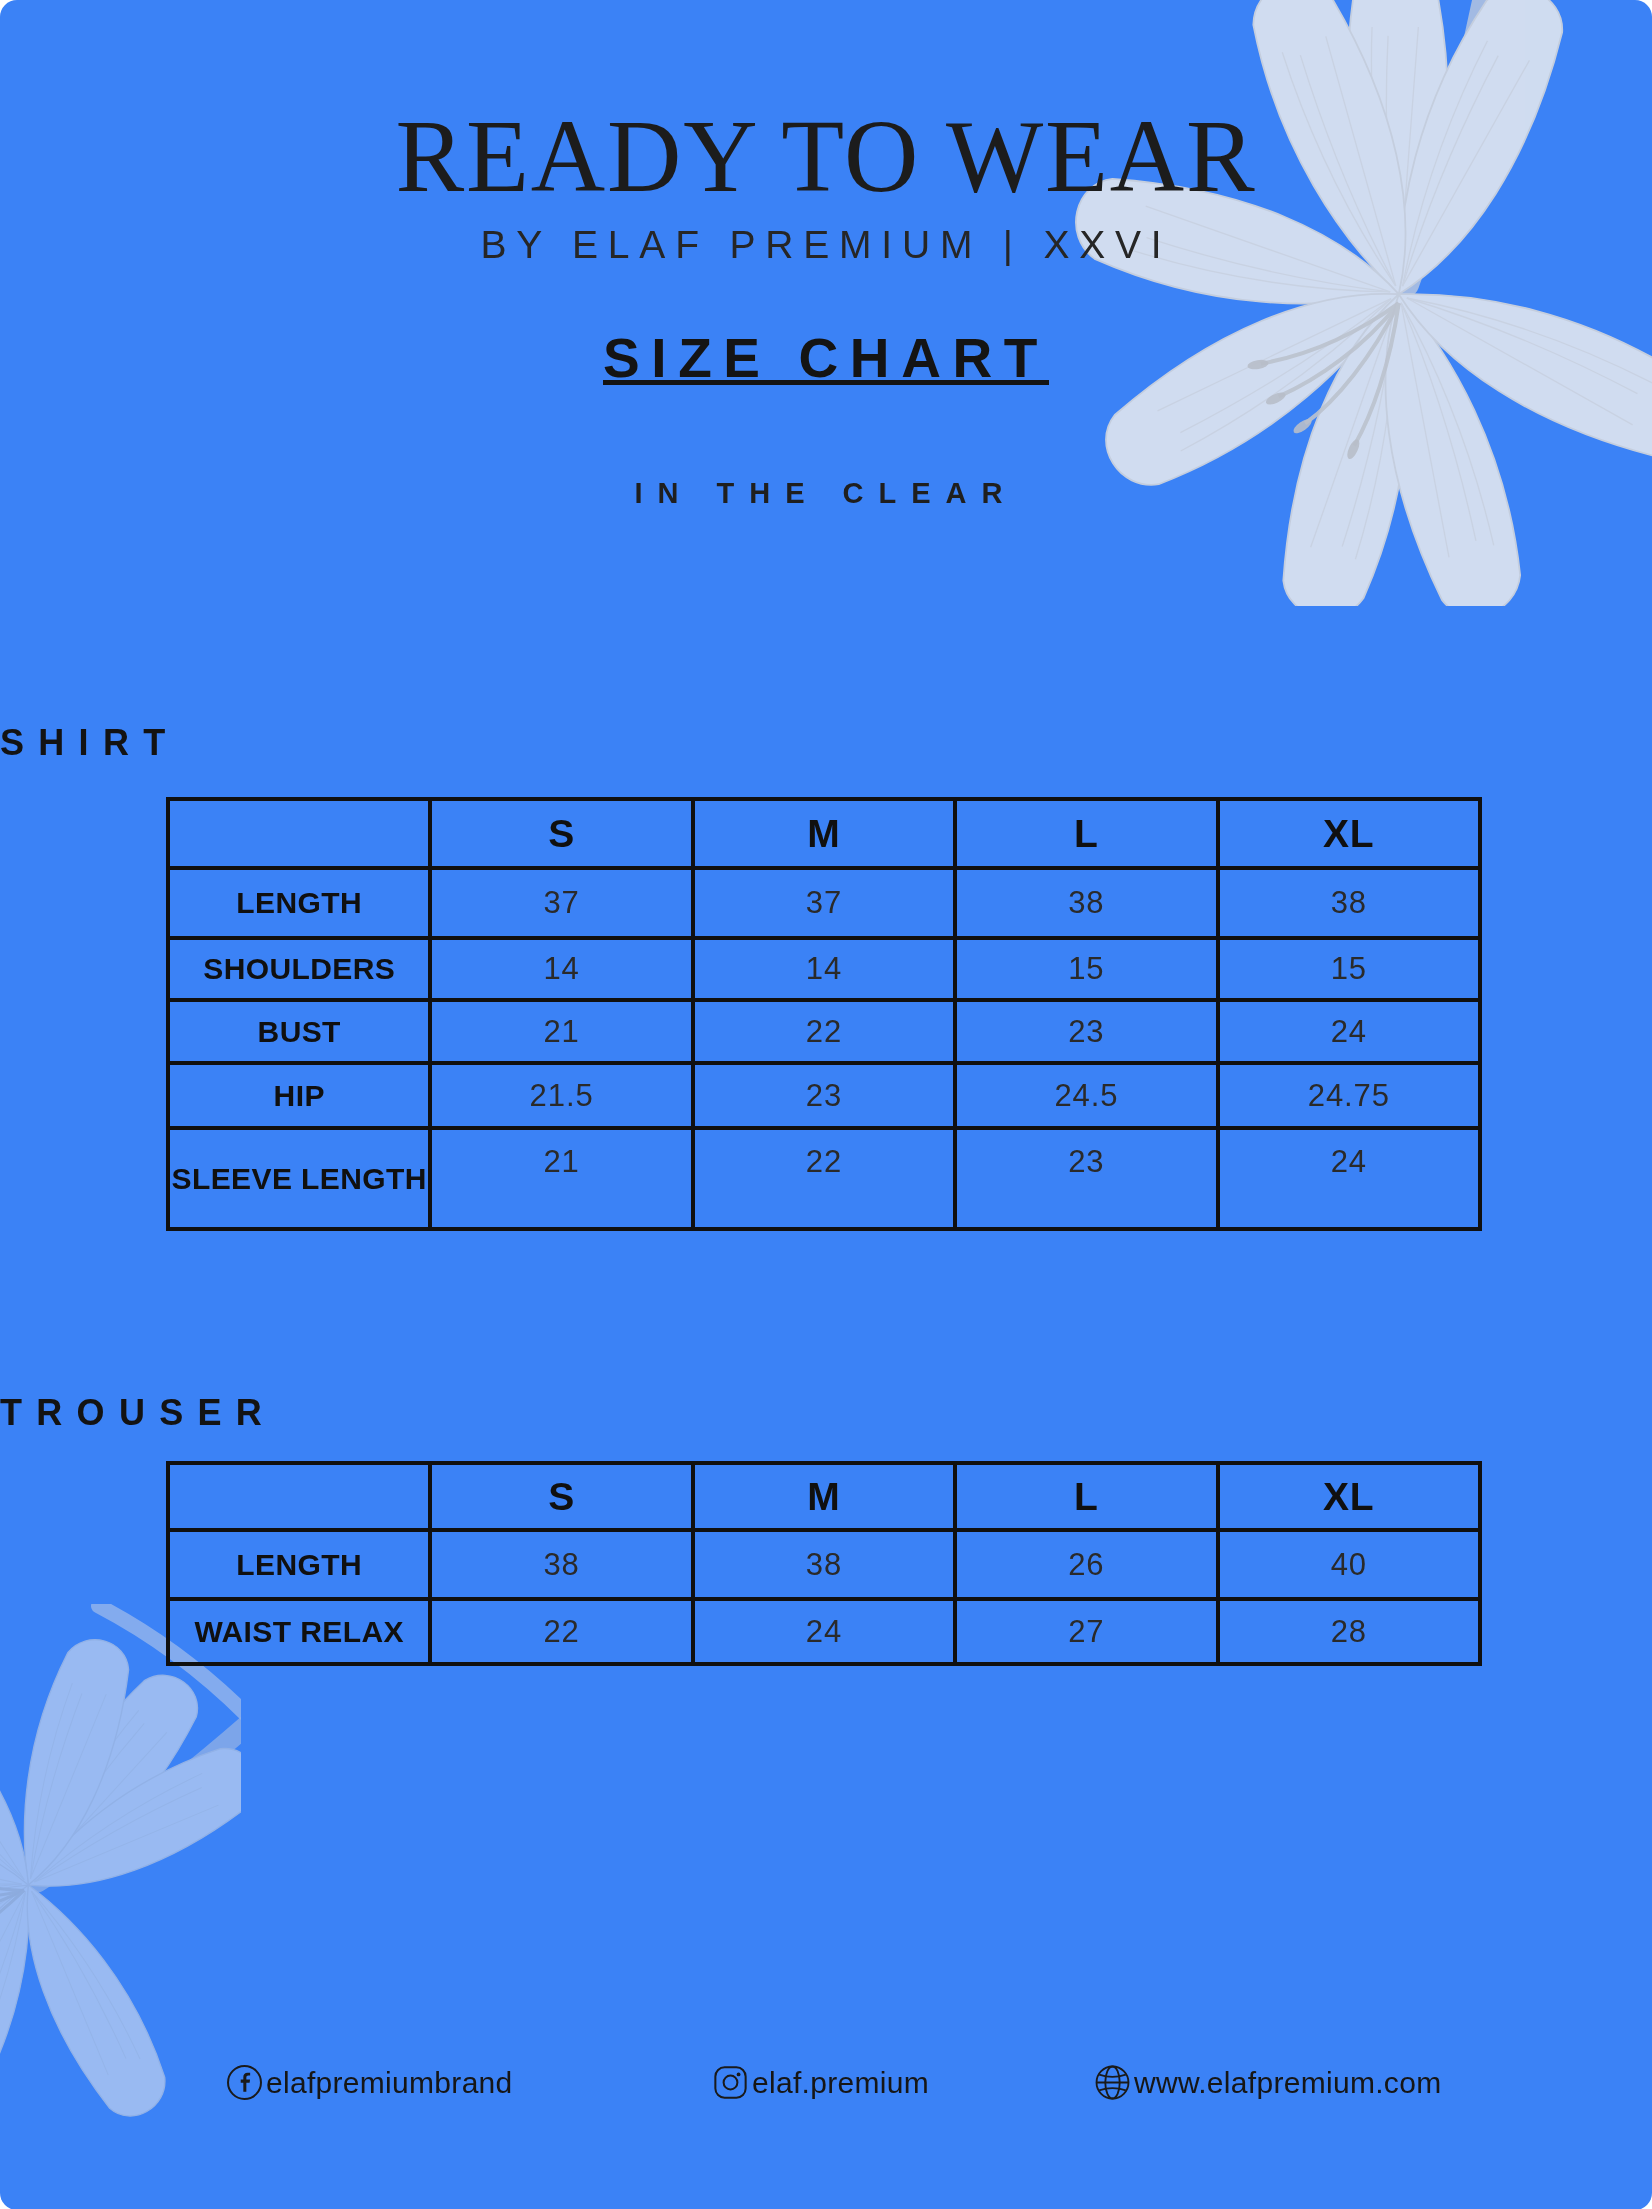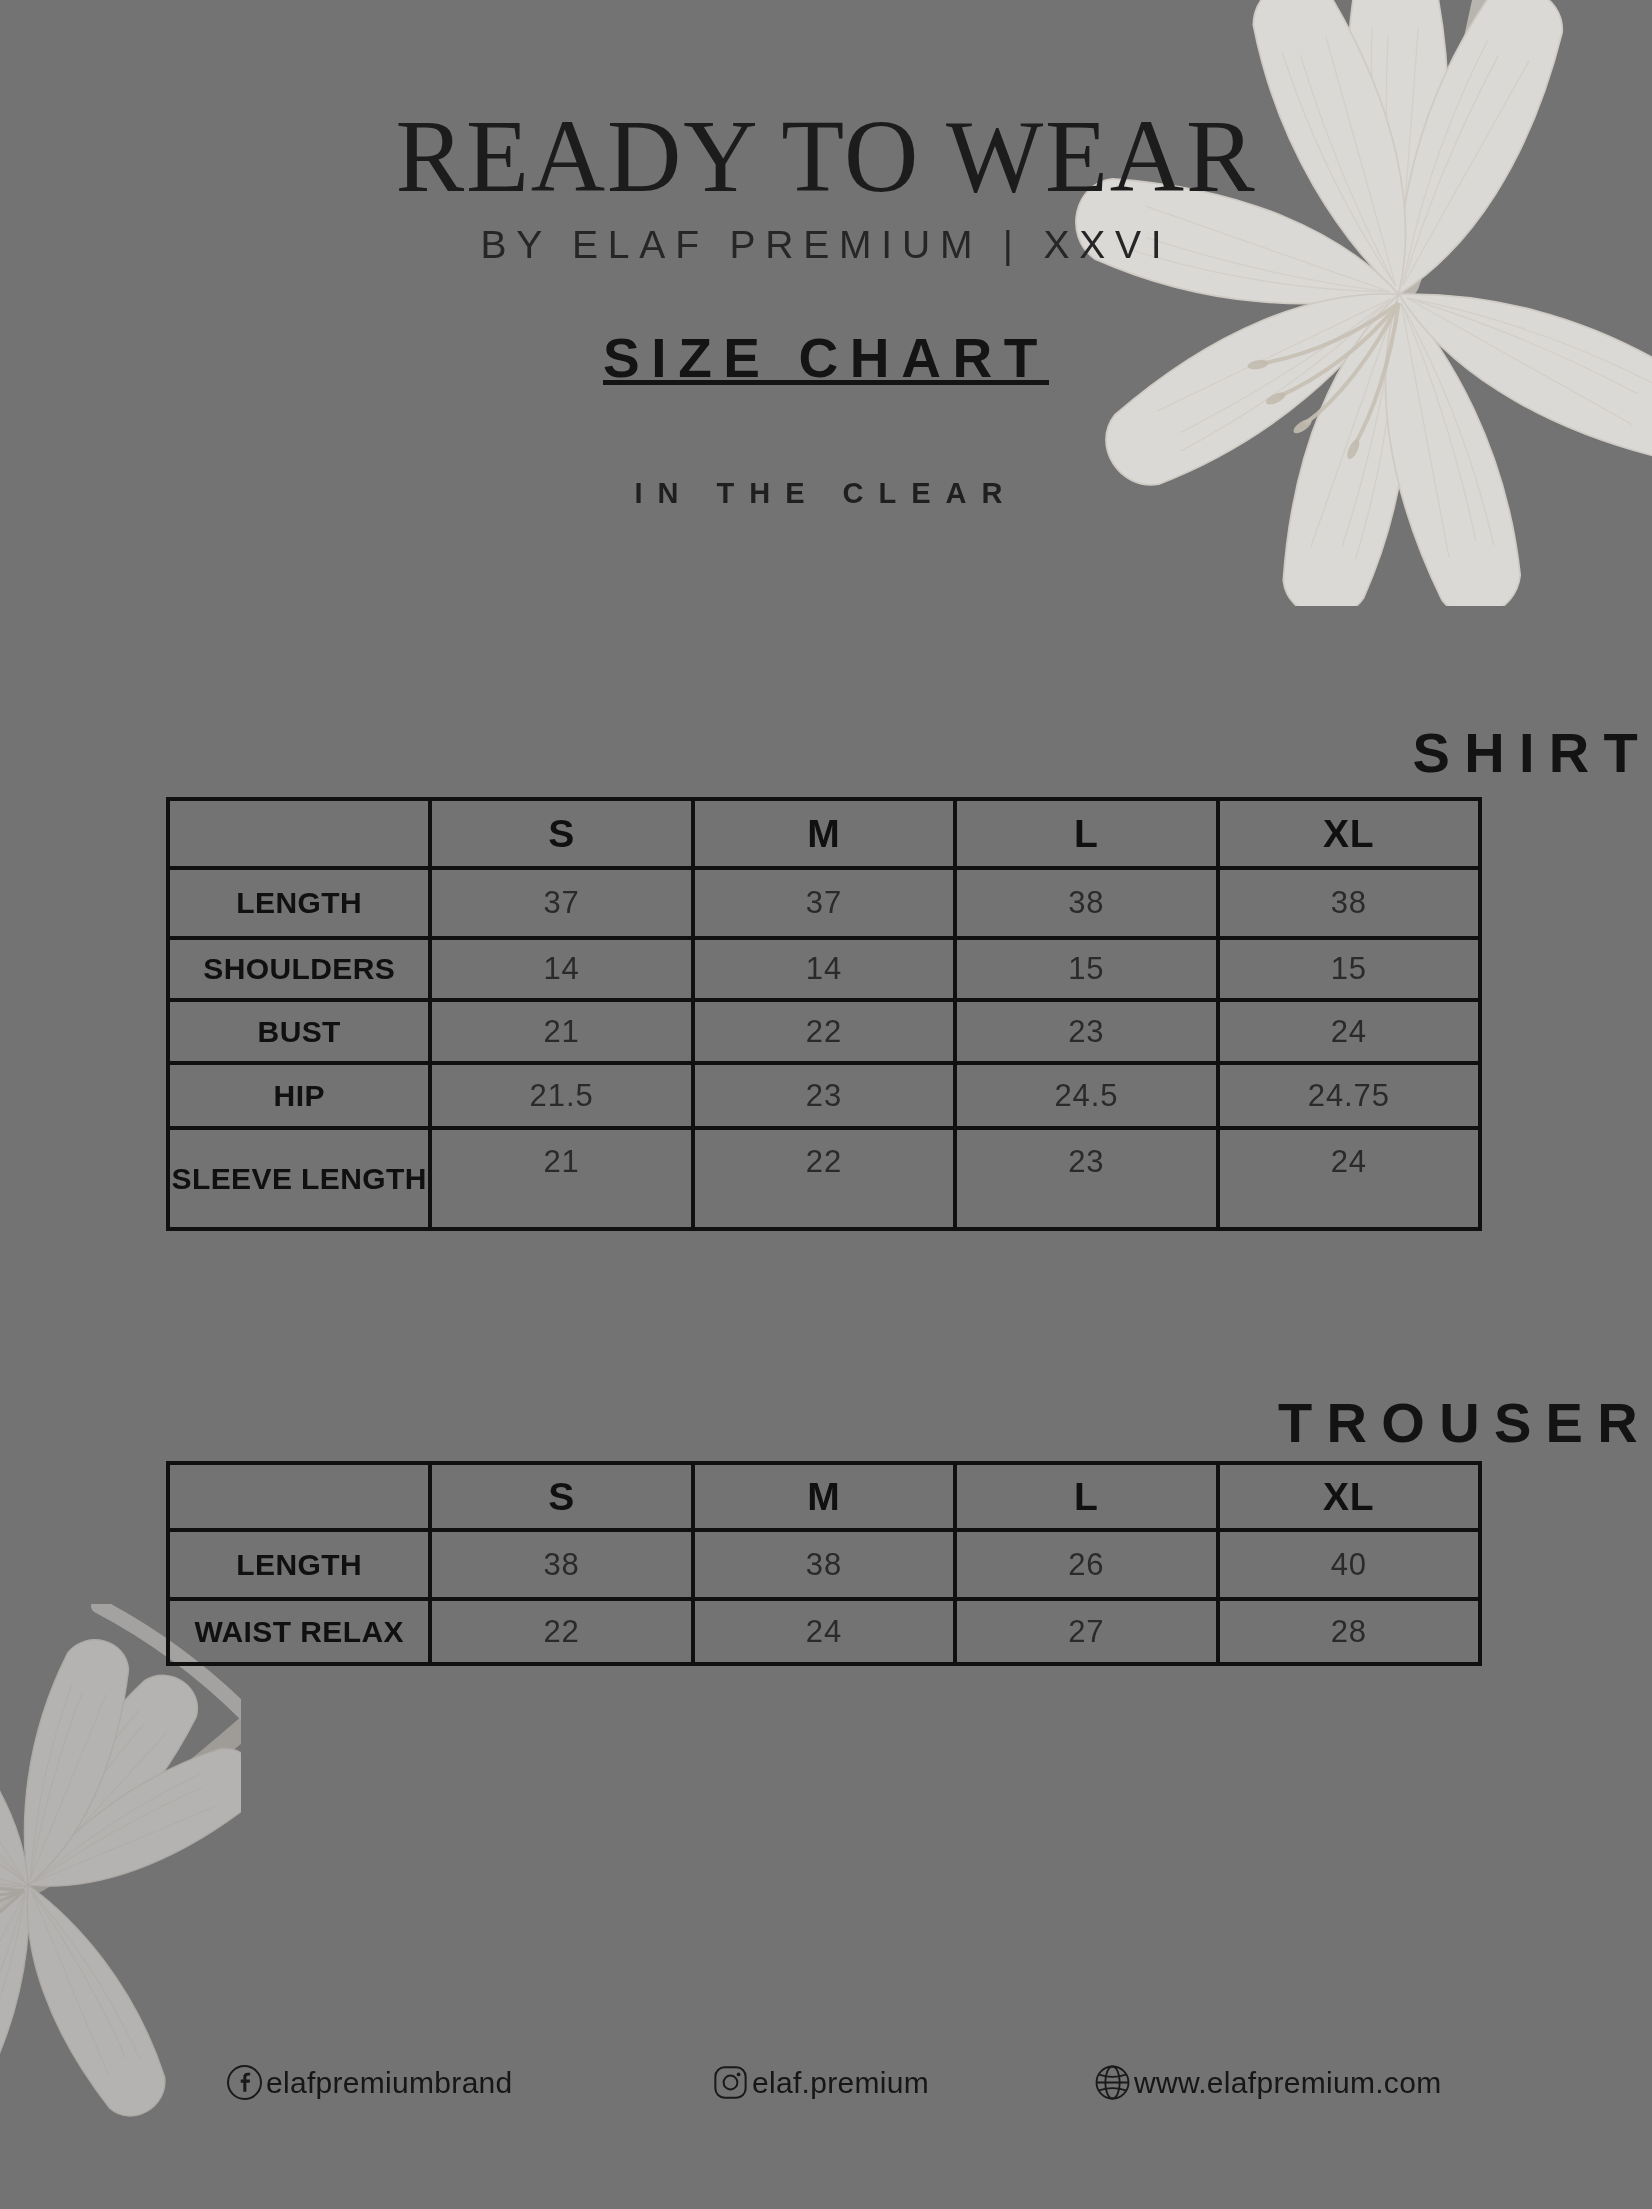--- a/index.html
+++ b/index.html
@@ -1,26 +1,26 @@
 <!DOCTYPE html>
 <html style="--text: #151515; --table-border: #101010; --decor-petal-fill: #f6f3ef; --decor-petal-stroke: #e7e1d9;font-size:14.3px"><head>
 <meta charset="utf-8">
 <style>
   html,body{margin:0;padding:0;background:#ffffff;}
   .page{
-    position:relative;width:1652px;height:2210px;background:#737373;overflow:hidden;
-    font-family:"Liberation Sans",sans-serif;color:var(--text,#151515);
+    position:relative;width:1652px;height:2210px;background:#3b82f6;overflow:hidden;
+    font-family:"Liberation Sans",sans-serif;color:var(--text,#151515);border-radius:17px;
   }
   .center-text{position:absolute;left:0;width:100%;text-align:center;line-height:1;}
   .brand-title{top:105px;font-family:"Liberation Serif",serif;font-size:103px;font-weight:400;letter-spacing:1.8px;color:#1c1c1c;}
   .brand-subtitle{top:225px;font-size:39px;font-weight:300;letter-spacing:9.8px;color:#262626;}
   .size-chart-title{top:331px;font-size:55px;font-weight:600;letter-spacing:11.6px;color:#141414;text-decoration:underline;}
   .product-code{top:422px;font-size:41px;font-weight:700;letter-spacing:19.6px;color:#121212;}
   .product-name{top:479px;font-size:29px;font-weight:700;letter-spacing:15px;color:#1f1f1f;}
-  .table-title{position:absolute;left:0;width:100%;text-align:right;line-height:1;font-size:56px;font-weight:600;letter-spacing:14.3px;color:#131313;}
+  .table-title{position:absolute;left:0;width:100%;text-align:left;line-height:1;font-size:36px;font-weight:600;letter-spacing:14.3px;color:#131313;}
   #shirt-title{top:725px;}
   #trouser-title{top:1395px;}
 
   table.size{position:absolute;left:166px;width:1316px;border-collapse:collapse;table-layout:fixed;background:transparent;}
   #shirt-table{top:797px;}
   #trouser-table{top:1461px;}
   table.size th,table.size td{border:4.5px solid var(--table-border,#101010);text-align:center;vertical-align:middle;padding:0;}
   th.size-col{font-size:39px;font-weight:700;letter-spacing:0.9px;color:#101010;}
   th.row-label{font-size:30px;font-weight:700;letter-spacing:0.4px;padding:0 19.6px;line-height:1.4;color:#101010;}
   td.val{font-size:31px;font-weight:300;letter-spacing:0.9px;color:#2a2a2a;}

